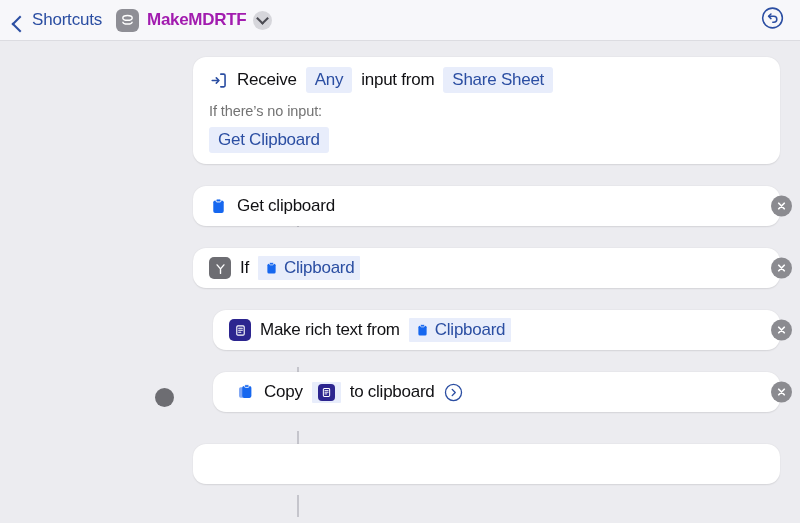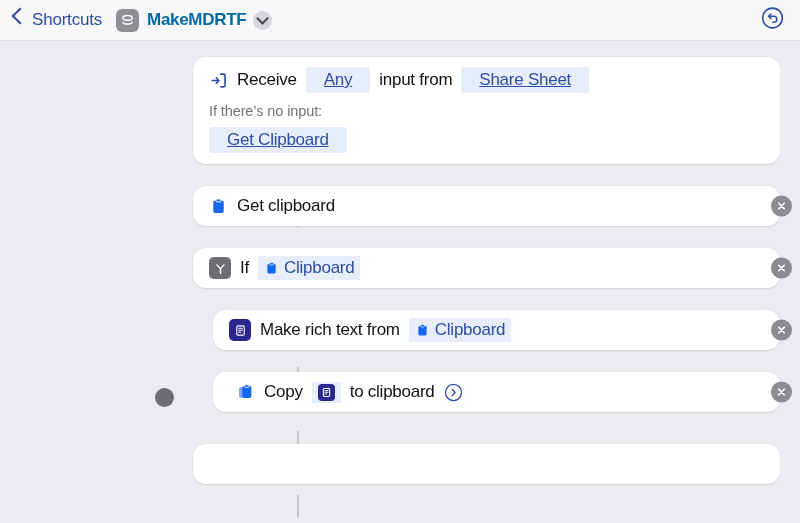--- a/index.html
+++ b/index.html
@@ -21,21 +21,21 @@
     height: 41px;
     background: #f7f7fa;
     border-bottom: 1px solid #dcdce1;
     display: flex;
     align-items: center;
     padding: 0 14px;
     box-sizing: border-box;
   }
   .nav-back {
     display: flex;
-    align-items: flex-start;
+    align-items: flex-end;
     gap: 5px;
     color: #2b4ea2;
     cursor: pointer;
     text-decoration: none;
   }
   .nav-back .chev {
     display: inline-block;
     width: 10px;
     height: 10px;
     border-left: 2.4px solid #2b4ea2;
@@ -55,21 +55,21 @@
     background: #8e8e95;
     margin-left: 14px;
     display: flex;
     align-items: center;
     justify-content: center;
     flex: none;
   }
   .doc-title {
     font-size: 17px;
     font-weight: bold;
-    color: #0369a1;
+    color: #a21caf;
     margin-left: 8px;
     letter-spacing: -0.3px;
   }
   .title-chevron {
     width: 19px;
     height: 19px;
     border-radius: 50%;
     background: #d6d6db;
     margin-left: 7px;
     display: flex;
@@ -161,23 +161,22 @@
     color: #2b4ea2;
     font-size: 17px;
     border-radius: 1px;
     padding: 2px 6px;
     letter-spacing: -0.25px;
     white-space: nowrap;
     cursor: pointer;
   }
   .token-big {
     font-size: 17px;
-    padding: 3px 18px;
+    padding: 3px 9px;
     border-radius: 3px;
-    text-decoration: underline;
   }
 
   
   .ico {
     flex: none;
     display: inline-flex;
     align-items: center;
     justify-content: center;
   }
   .ico-sq {

